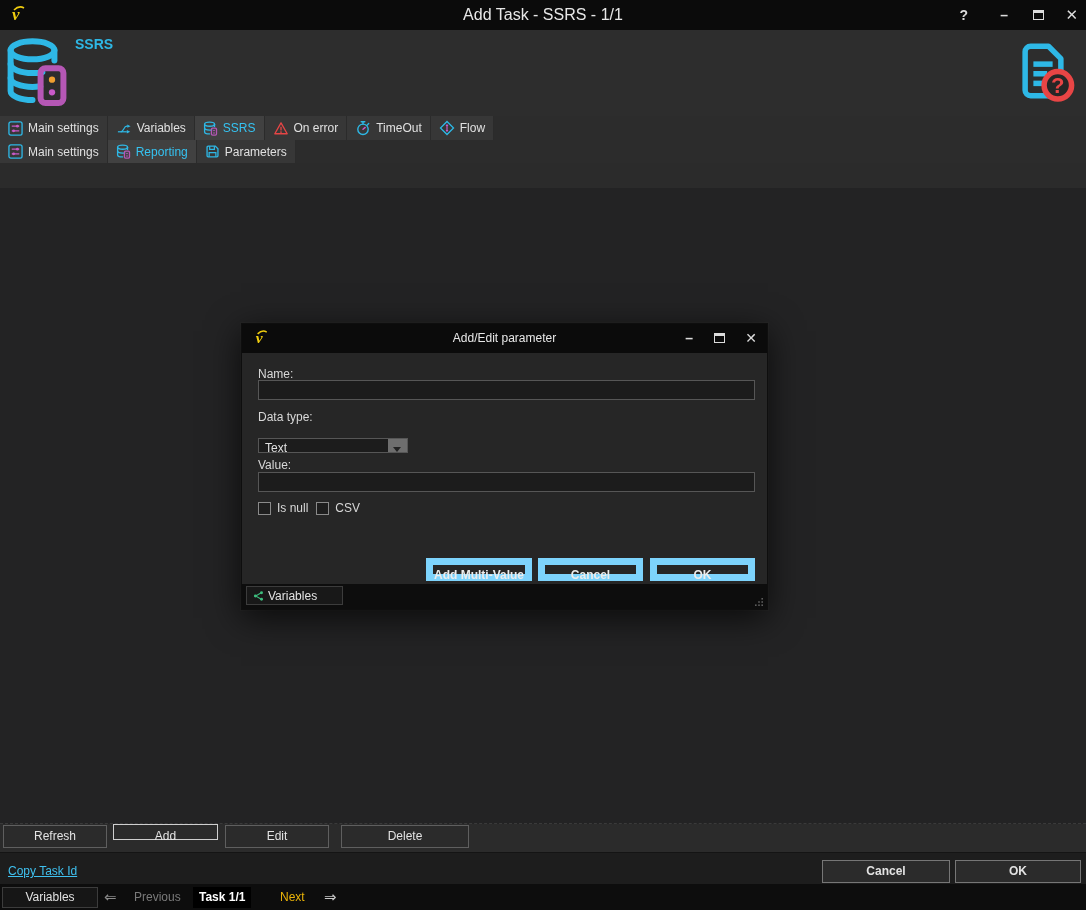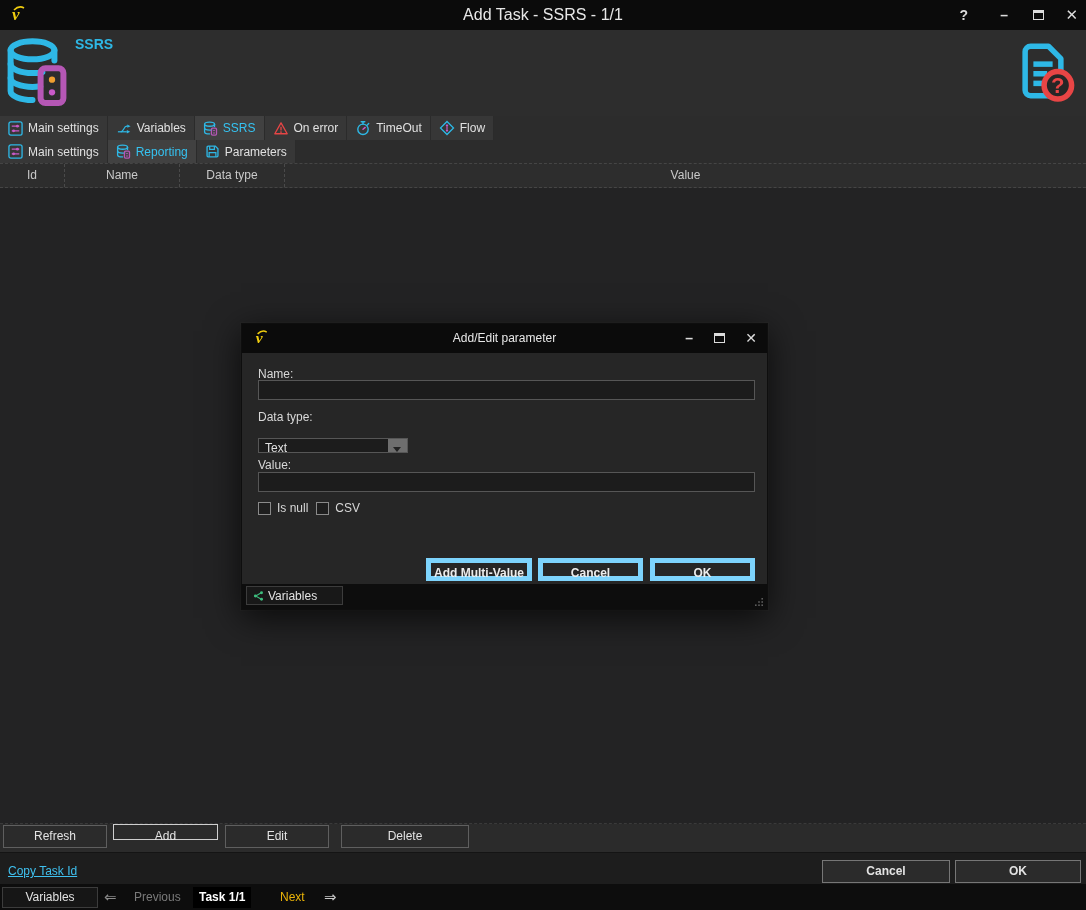--- a/index.html
+++ b/index.html
@@ -124,21 +124,21 @@
   .dd-btn::after { content:""; position:absolute; left:5px; top:8px;
     border:4px solid transparent; border-top:5px solid #222; }
   .lbl-value { top:134px; } .inp-value { top:148px; }
 
   .chk-row { position:absolute; left:16px; top:177px; display:flex;
     align-items:center; gap:8px; }
   .chk { display:flex; align-items:center; gap:6px; color:#d8d8d8; cursor:default; }
   .chk .box { width:13px; height:13px; background:#1e1e1e; border:1px solid #8a8a8a; }
 
   .dlg-btn { position:absolute; top:234px; height:23px; background:#262626;
-    border:5px solid #7dd3fc; color:#ececec; font-weight:bold; font-size:12px;
+    border:7px solid #7dd3fc; color:#ececec; font-weight:bold; font-size:12px;
     text-align:center; line-height:21px; cursor:default; }
   .dlg-addmulti { left:184px; width:106px; }
   .dlg-cancel   { left:296px; width:105px; }
   .dlg-ok       { left:408px; width:105px; }
 
   .dlg-bottom { position:absolute; left:0; right:0; bottom:0; height:25px; background:#0d0d0d; }
   .dlg-vartab { position:absolute; left:4px; top:2px; width:97px; height:19px;
     background:#181818; border:1px solid #3c3c3c; display:flex; align-items:center;
     gap:4px; padding:0 6px; color:#e2e2e2; cursor:default; }
   .grip-dlg { right:1px; bottom:0px; transform:scale(.8); }
@@ -287,26 +287,20 @@
         <svg width="15" height="15" viewBox="0 0 16 16">
           <path d="M2.2 3.4 a1.2 1.2 0 0 1 1.2-1.2 H11 l2.8 2.8 V12.6 a1.2 1.2 0 0 1 -1.2 1.2 H3.4 a1.2 1.2 0 0 1 -1.2-1.2 Z" fill="none" stroke="#2eb8e6" stroke-width="1.4"></path>
           <path d="M5 2.4 v3.4 h5 V2.4" fill="none" stroke="#2eb8e6" stroke-width="1.3"></path>
           <path d="M4.4 13.6 V9.2 h7.2 v4.4" fill="none" stroke="#2eb8e6" stroke-width="1.3"></path>
         </svg>
         <span>Parameters</span>
       </div>
     </div>
   </div>
 
-  <div class="grid-head">
-    <div class="cell col-id">Id</div>
-    <div class="cell col-name">Name</div>
-    <div class="cell col-dt">Data type</div>
-    <div class="cell col-val">Value</div>
-  </div>
   <div class="grid-body"></div>
 
   <div class="btn btnrow-refresh">Refresh</div>
   <div class="btn btnrow-add focused">Add</div>
   <div class="btn btnrow-edit">Edit</div>
   <div class="btn btnrow-delete">Delete</div>
 
   <div class="footer">
     <span class="copy-link">Copy Task Id</span>
     <div class="btn bold footer-cancel">Cancel</div>

